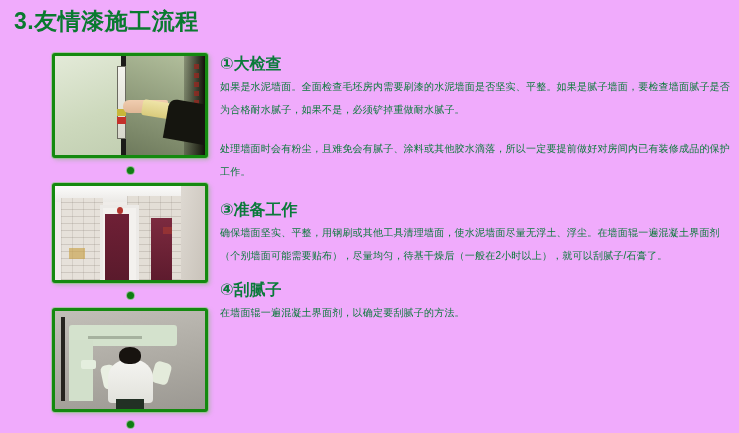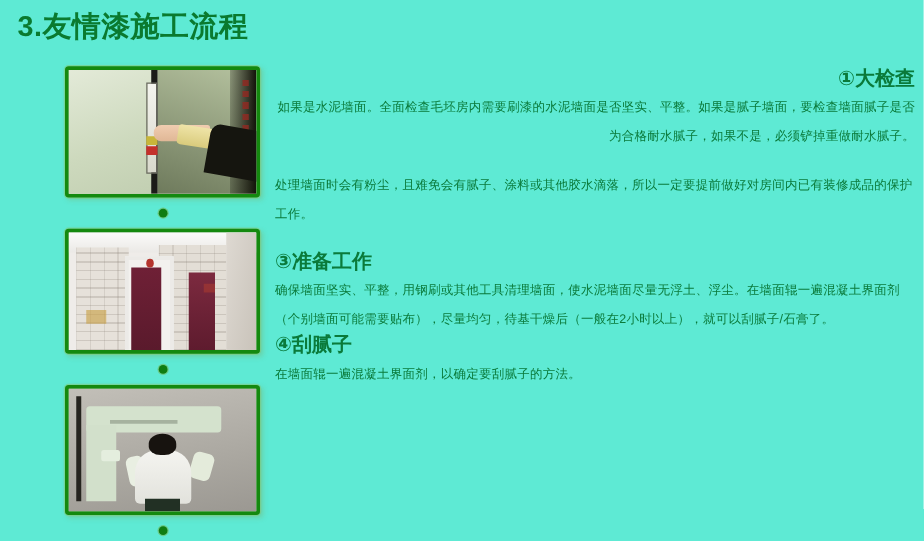--- a/index.html
+++ b/index.html
@@ -11,21 +11,21 @@
     width: 739px;
     height: 433px;
     font-family: "Liberation Sans", "DejaVu Sans", sans-serif;
     overflow: hidden;
     position: relative;
   }
   .page {
     position: relative;
     width: 739px;
     height: 433px;
-    background: #5eead4;
+    background: #f0abfc;
   }
 
   
   .page-title {
     position: absolute;
     left: 14px;
     top: 8px;
     font-size: 23px;
     font-weight: bold;
     color: #0a7a2f;
@@ -232,36 +232,36 @@
   }
 
   
   .text-column {
     position: absolute;
     left: 220px;
     top: 54px;
     width: 512px;
     color: #0a7a3a;
   }
-  .section { }
+  .section { margin-bottom: 13px; }
   .section-heading {
     font-size: 16px;
     font-weight: bold;
     line-height: 20px;
     color: #0a7a3a;
     margin: 0 0 1px 0;
   }
   .section-body {
     font-size: 10px;
     line-height: 23px;
     color: #0a7a3a;
     margin: 0;
     letter-spacing: 0.2px;
   }
-  .sec1 { margin-bottom: 16px; text-align: right; }
+  .sec1 { margin-bottom: 16px; }
   .sec2 { margin-bottom: 17px; }
   .sec3 { }
 </style>
 </head>
 <body>
 
 <div class="page">
 
   <div class="page-title">3.友情漆施工流程</div>
 

